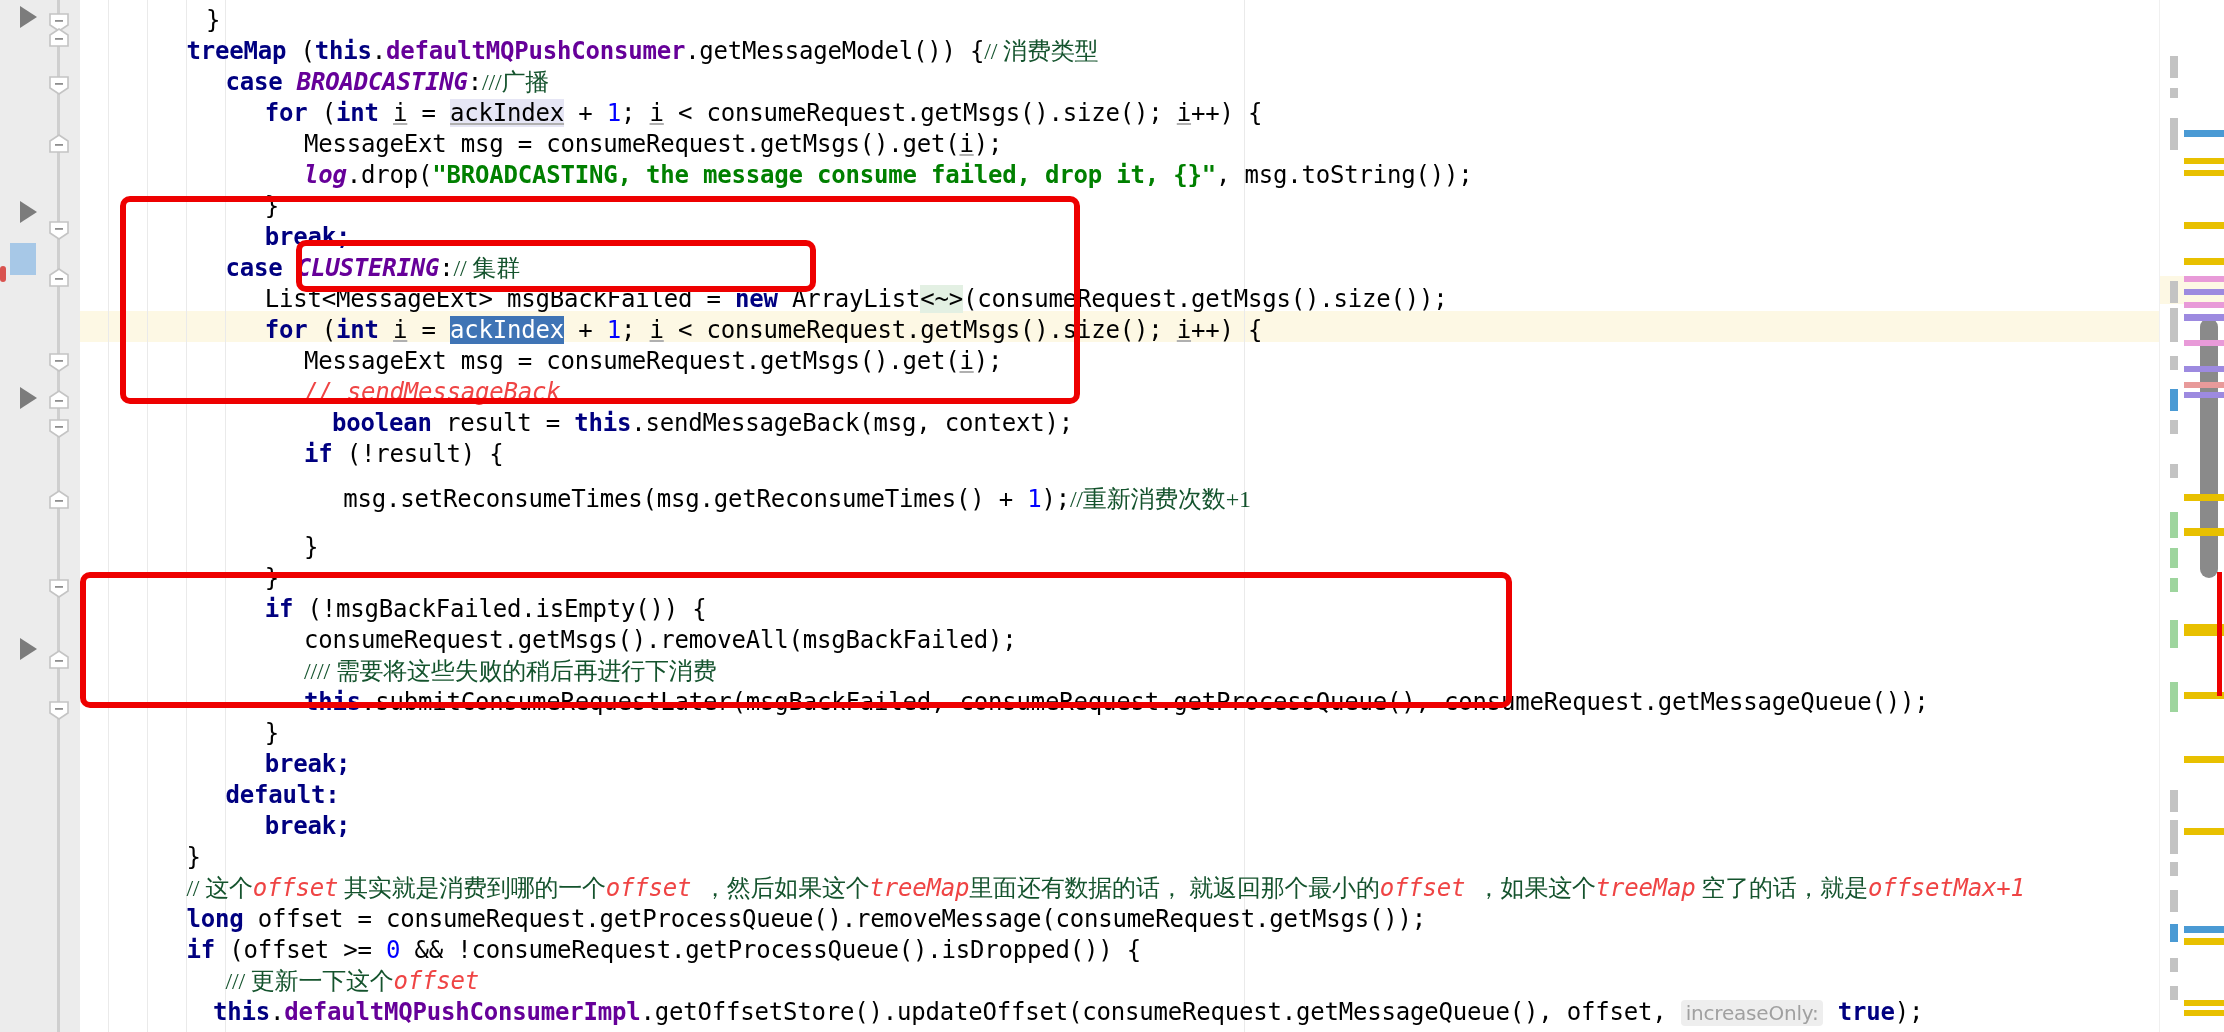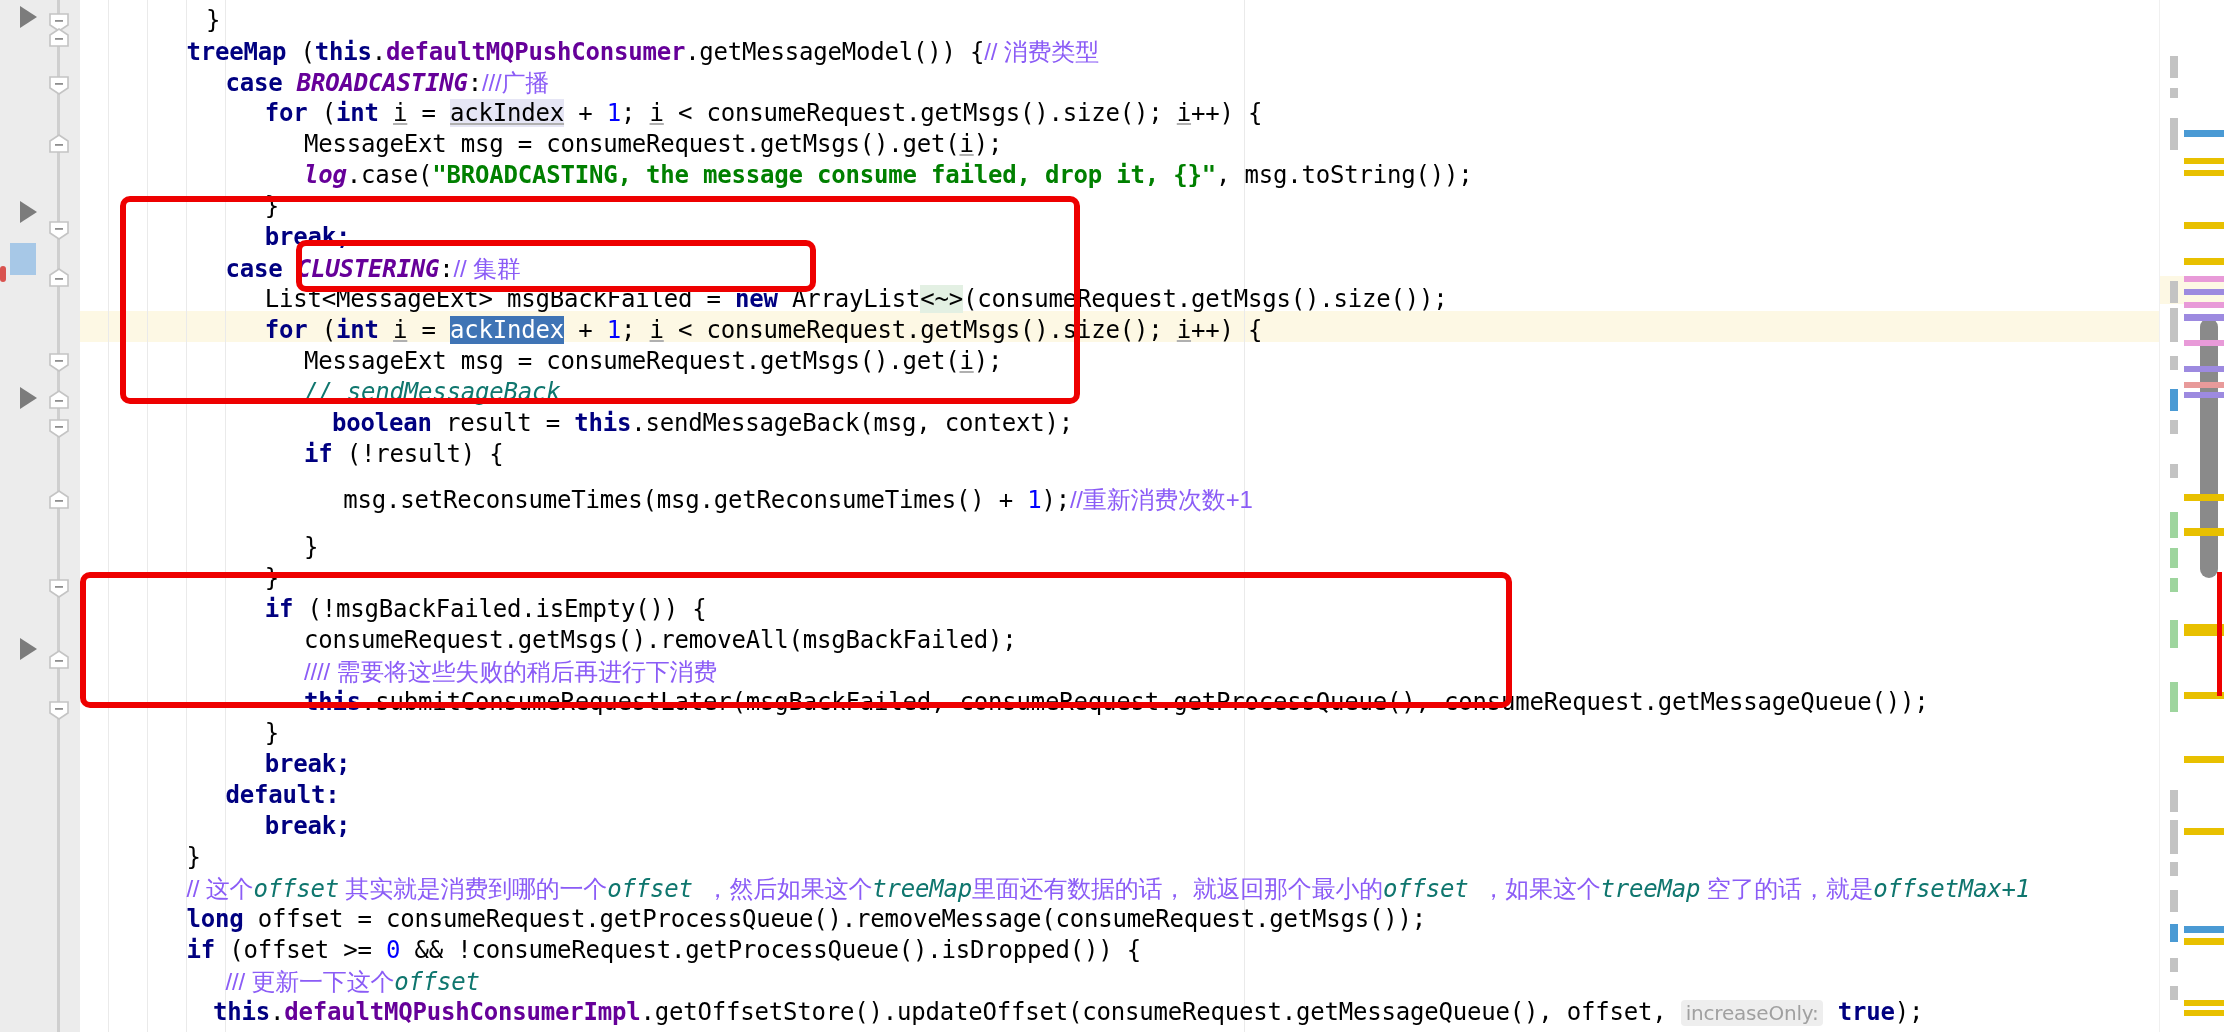--- a/index.html
+++ b/index.html
@@ -28,22 +28,22 @@
 
   .ln{position:absolute;left:0;white-space:pre;font-size:24px;line-height:31px;font-family:"DejaVu Sans Mono",monospace;color:#000;letter-spacing:-0.2px;}
 
   .kw{color:#000080;font-weight:bold;}
   .id{color:#000000;}
   .fld{color:#660099;font-weight:bold;}
   .enumc{color:#660099;font-weight:bold;font-style:italic;}
   .stat{color:#660099;font-weight:bold;font-style:italic;}
   .num{color:#0000ff;}
   .str{color:#008000;font-weight:bold;}
-  .cmt{color:#0f766e;font-style:italic;}
-  .cmt-cn{color:#8b5cf6;font-style:normal;font-family:Liberation Sans, sans-serif;}
+  .cmt{color:#ef4444;font-style:italic;}
+  .cmt-cn{color:#14532d;font-style:normal;font-family:Liberation Serif, serif;}
   .param{color:#a0a0a0;background:#eeeeee;border-radius:4px;padding:1px 5px;font-family:"DejaVu Sans",sans-serif;font-size:20px;font-style:normal;}
   .uline{text-decoration:underline;text-decoration-color:#b0b0b0;}
   .sel{background:#3f74b5;color:#ffffff;}
   .softhl{background:#e6e6f5;}
   .greenhl{background:#e3f0e3;}
 
   
   .redbox{position:absolute;border:6px solid #ee0000;border-radius:10px;pointer-events:none;}
 
   
@@ -154,21 +154,21 @@
   <div class="indentline" style="left: 28px;"></div>
       <div class="indentline" style="left: 67px;"></div>
       <div class="indentline" style="left: 106px;"></div>
       <div class="indentline" style="left: 145px;"></div>
       <div class="indentline" style="left: 1164px;"></div>
       <div class="ln" style="top: 5px; left: 126px;"><span class="id">}</span></div>
       <div class="ln" style="top: 36px; left: 106.4px;"><span class="kw">treeMap</span><span class="id"> (</span><span class="kw">this</span><span class="id">.</span><span class="fld">defaultMQPushConsumer</span><span class="id">.getMessageModel()) {</span><span class="cmt-cn">// 消费类型</span></div>
       <div class="ln" style="top: 67px; left: 145.6px;"><span class="kw">case </span><span class="enumc">BROADCASTING</span><span class="id">:</span><span class="cmt-cn">///广播</span></div>
       <div class="ln" style="top: 98px; left: 184.8px;"><span class="kw">for</span><span class="id"> (</span><span class="kw">int</span><span class="id"> </span><span class="uline">i</span><span class="id"> = </span><span class="softhl uline">ackIndex</span><span class="id"> + </span><span class="num">1</span><span class="id">; </span><span class="uline">i</span><span class="id"> &lt; consumeRequest.getMsgs().size(); </span><span class="uline">i</span><span class="id">++) {</span></div>
       <div class="ln" style="top: 129px; left: 224px;"><span class="id">MessageExt msg = consumeRequest.getMsgs().get(</span><span class="uline">i</span><span class="id">);</span></div>
-      <div class="ln" style="top: 160px; left: 224px;"><span class="stat">log</span><span class="id">.case(</span><span class="str">"BROADCASTING, the message consume failed, drop it, {}"</span><span class="id">, msg.toString());</span></div>
+      <div class="ln" style="top: 160px; left: 224px;"><span class="stat">log</span><span class="id">.drop(</span><span class="str">"BROADCASTING, the message consume failed, drop it, {}"</span><span class="id">, msg.toString());</span></div>
       <div class="ln" style="top: 191px; left: 184.8px;"><span class="id">}</span></div>
       <div class="ln" style="top: 222px; left: 184.8px;"><span class="kw">break;</span></div>
       <div class="ln" style="top: 253px; left: 145.6px;"><span class="kw">case </span><span class="enumc">CLUSTERING</span><span class="id">:</span><span class="cmt-cn">// 集群</span></div>
       <div class="ln" style="top: 284px; left: 184.8px;"><span class="id">List&lt;MessageExt&gt; msgBackFailed = </span><span class="kw">new</span><span class="id"> ArrayList</span><span class="greenhl">&lt;~&gt;</span><span class="id">(consumeRequest.getMsgs().size());</span></div>
       <div class="ln" style="top: 315px; left: 184.8px;"><span class="kw">for</span><span class="id"> (</span><span class="kw">int</span><span class="id"> </span><span class="uline">i</span><span class="id"> = </span><span class="sel">ackIndex</span><span class="id"> + </span><span class="num">1</span><span class="id">; </span><span class="uline">i</span><span class="id"> &lt; consumeRequest.getMsgs().size(); </span><span class="uline">i</span><span class="id">++) {</span></div>
       <div class="ln" style="top: 346px; left: 224px;"><span class="id">MessageExt msg = consumeRequest.getMsgs().get(</span><span class="uline">i</span><span class="id">);</span></div>
       <div class="ln" style="top: 377px; left: 224px;"><span class="cmt">// sendMessageBack</span></div>
       <div class="ln" style="top: 408px; left: 224px; margin-left: 28px;"><span class="kw">boolean</span><span class="id"> result = </span><span class="kw">this</span><span class="id">.sendMessageBack(msg, context);</span></div>
       <div class="ln" style="top: 439px; left: 224px;"><span class="kw">if</span><span class="id"> (!result) {</span></div>
       <div class="ln" style="top: 484px; left: 263.2px; text-align: right;"><span class="id">msg.setReconsumeTimes(msg.getReconsumeTimes() + </span><span class="num">1</span><span class="id">);</span><span class="cmt-cn">//重新消费次数+1</span></div>

